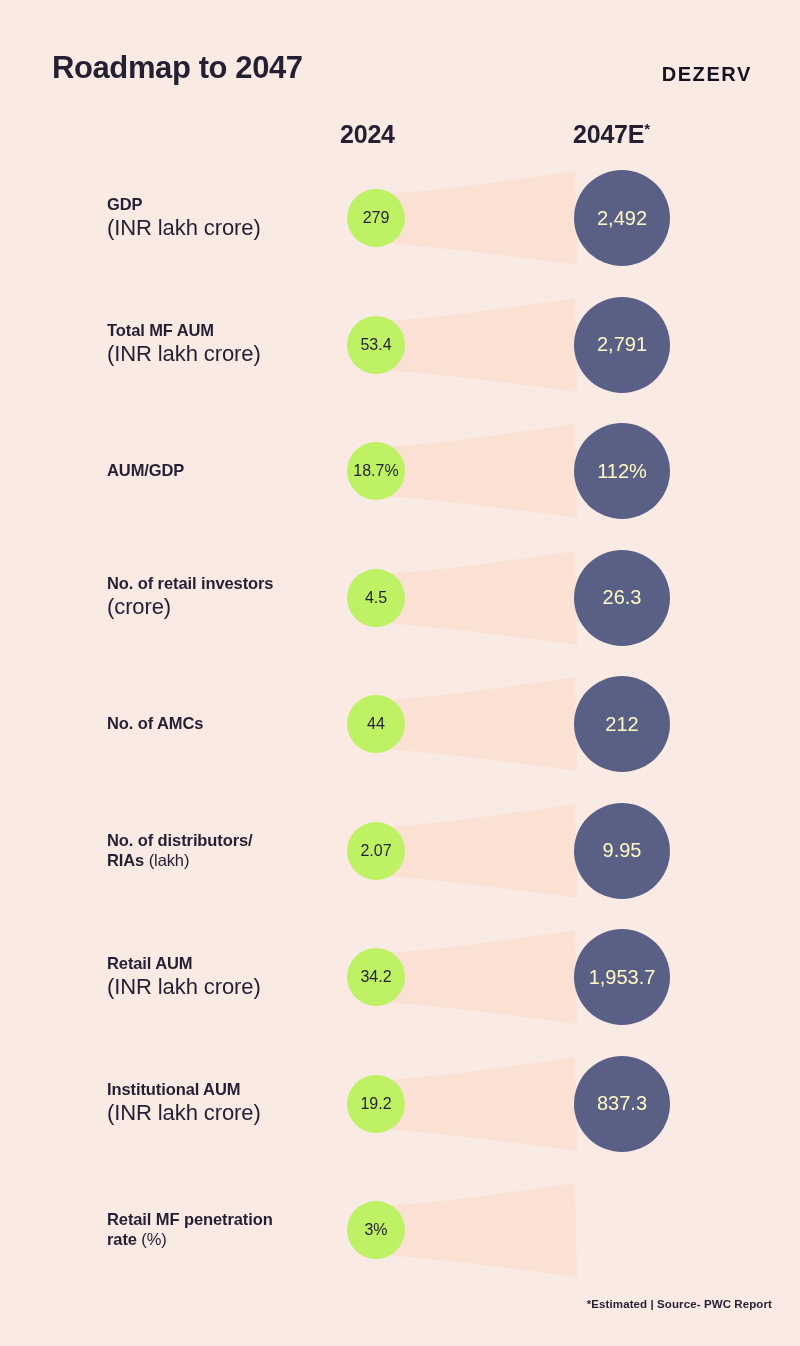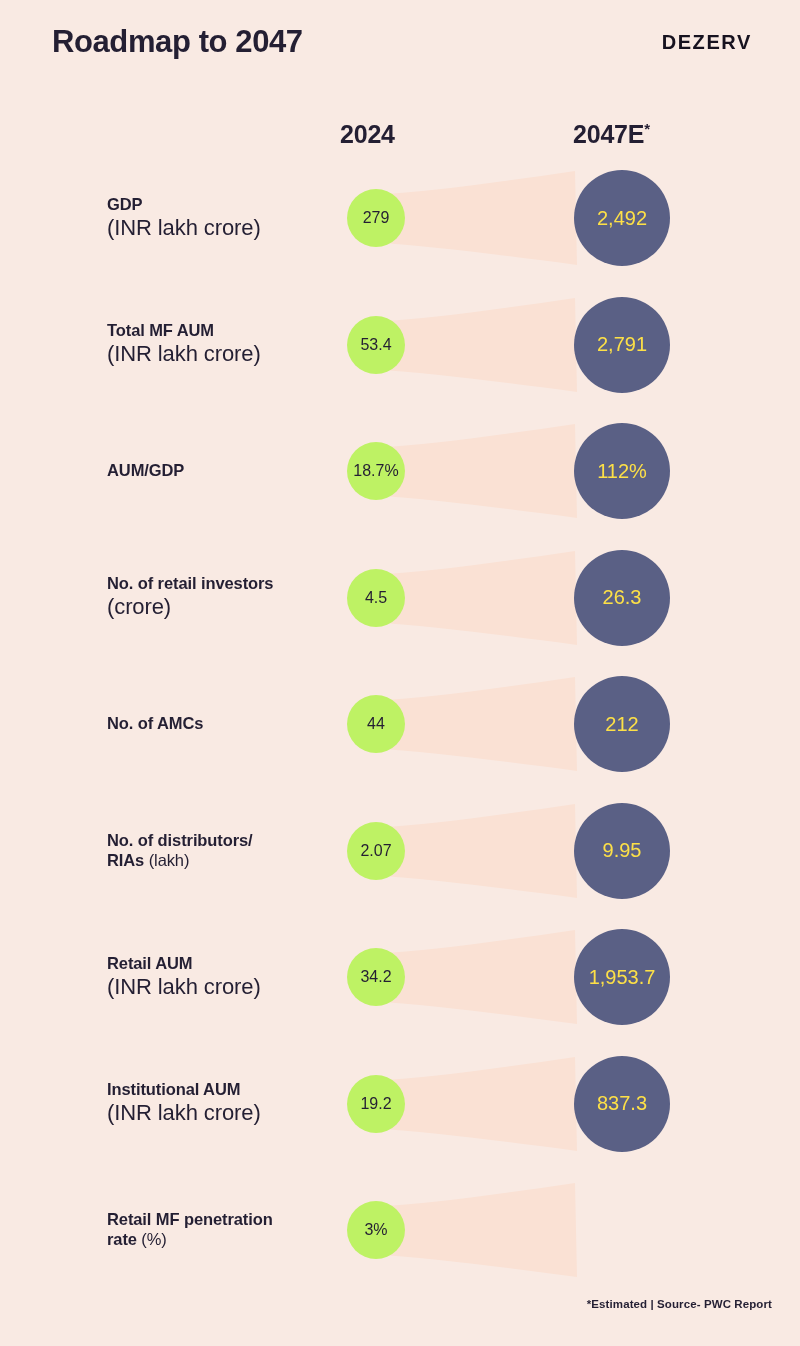--- a/index.html
+++ b/index.html
@@ -14,27 +14,27 @@
   body {
     background: #f9eae3;
     font-family: "Liberation Sans", sans-serif;
     color: #2a2438;
     position: relative;
   }
 
   
   .header {
     position: absolute;
-    top: 16px;
+    top: 34px;
     left: 0;
     width: 800px;
     height: 52px;
     padding: 0 48px 0 52px;
     display: flex;
-    align-items: center;
+    align-items: flex-end;
     justify-content: space-between;
   }
 
   .page-title {
     font-size: 31px;
     font-weight: bold;
     letter-spacing: -0.4px;
     color: #241f33;
     white-space: nowrap;
   }
@@ -153,21 +153,21 @@
     font-size: 16px;
     font-weight: normal;
   }
 
   .bubble-future {
     width: 96px;
     height: 96px;
     left: 574px;
     top: 7px;
     background: #5a6085;
-    color: #fde047;
+    color: #fef9c3;
     font-size: 20px;
     font-weight: normal;
   }
 
   
   .footnote {
     position: absolute;
     top: 1298px;
     left: 0;
     width: 800px;

